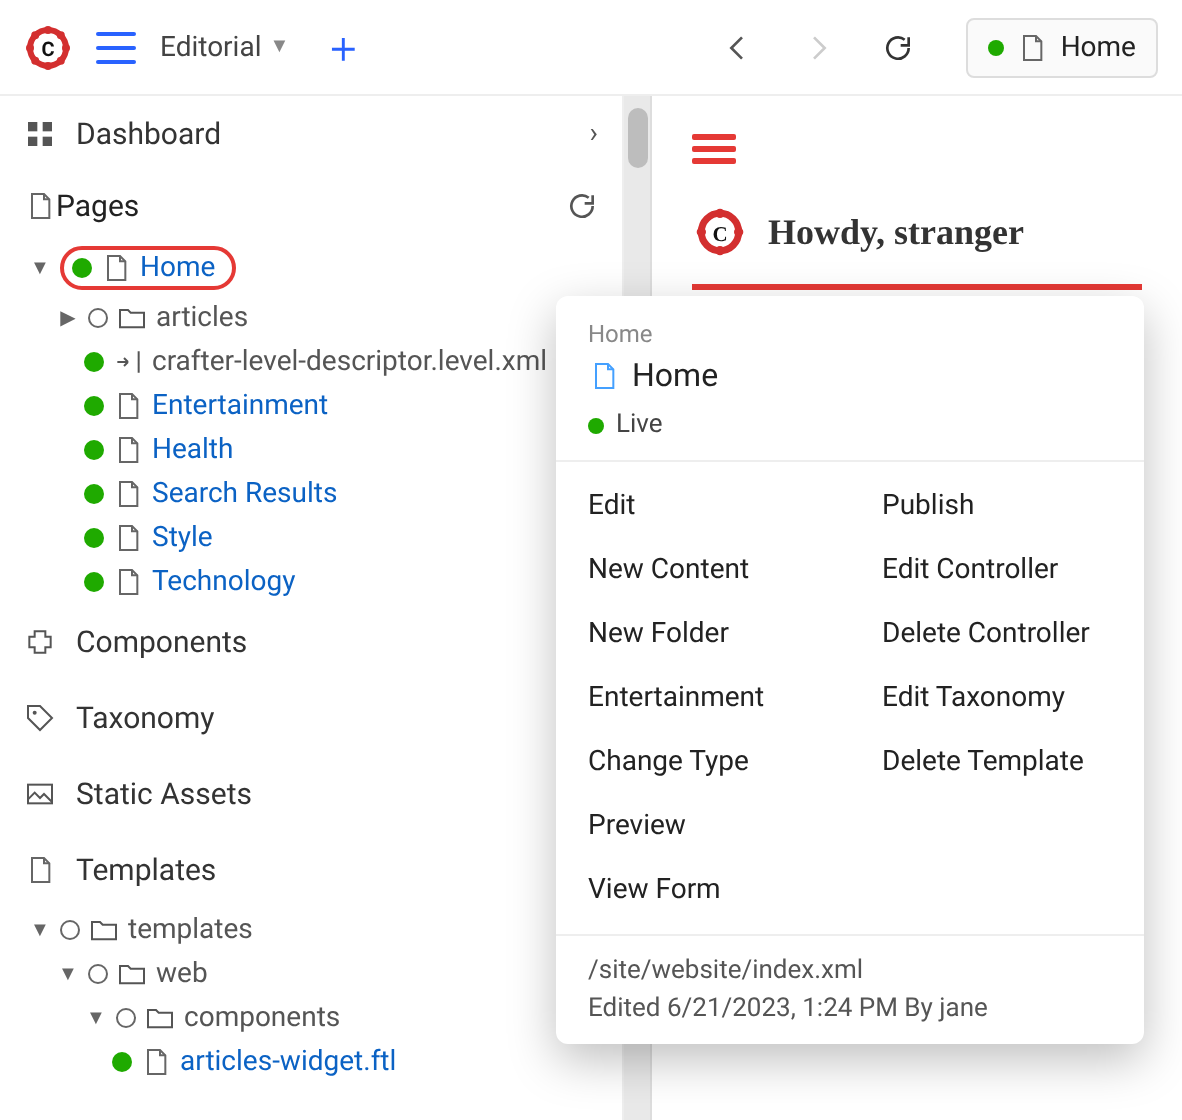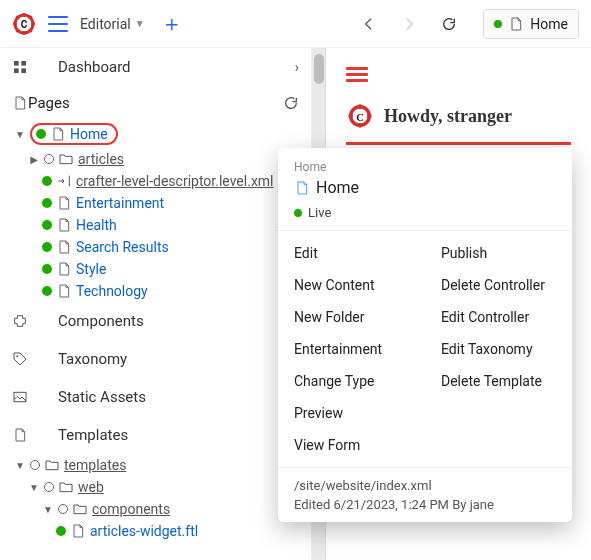--- a/index.html
+++ b/index.html
@@ -12,38 +12,38 @@
   .site-select { display:flex; align-items:center; gap:4px; cursor:pointer; color:#444;text-align:right; }
   .plus { color:#2962ff; font-size:22px; font-weight:400; cursor:pointer; padding:0 4px; }
   .topbar-spacer { flex:1; }
   .navbtn { width:28px; height:28px; display:flex; align-items:center; justify-content:center; color:#555; cursor:pointer; }
   .navbtn.disabled { color:#bbb; cursor:default; }
   .tab { display:flex; align-items:center; gap:6px; padding:6px 10px; border:1px solid #ddd; border-radius:4px; background:#fafafa; margin-left:8px; }
   .dot-live { width:8px; height:8px; border-radius:50%; background:#1faa00; display:inline-block; }
   .body { display:flex; height:calc(100% - 48px); }
   .sidebar { width:312px; border-right:1px solid #eee; overflow-y:auto; position:relative; }
   .panel-row { display:flex; align-items:center; padding:10px 12px; gap:10px; cursor:pointer; color:#333; }
-  .panel-row .label { flex:1; font-size:15px;margin-left:20px; }
+  .panel-row .label { flex:1; font-size:15px; }
   .panel-row .chev { color:#555; }
   .tree { font-size:14px; }
   .tree-row { display:flex; align-items:center; padding:3px 6px 3px 0; gap:4px; white-space:nowrap; overflow:hidden; text-overflow:ellipsis; }
   .tree-row .twist { width:12px; color:#666; text-align:center; cursor:pointer; font-size:10px;}
   .tree-row.link a { color:#0b62c4; text-decoration:none; }
   .ind { display:inline-block; }
   .ind0 { width:10px; } .ind1 { width:24px; } .ind2 { width:38px; } .ind3 { width:52px; }
   .circ { width:10px; height:10px; border:1.5px solid #666; border-radius:50%; display:inline-block; }
   .filldot { width:10px; height:10px; border-radius:50%; background:#1faa00; display:inline-block; }
   .pill-hl { border:2px solid #e53935; border-radius:12px; padding:0 8px 0 4px; display:inline-flex; align-items:center; gap:4px; height:22px; }
   .pages-head { display:flex; align-items:center; padding:8px 12px; }
   .pages-head .label { flex:1; font-size:15px; }
   .refresh { color:#555; cursor:pointer; }
   .icon { width:16px; height:16px; flex-shrink:0; }
   .icon.page { fill:none; stroke:#666; stroke-width:1.5; }
   .icon.folder { fill:none; stroke:#555; stroke-width:1.5; }
-  .muted { color:#555;text-decoration:underline; }
+  .muted { color:#555; }
   .preview { position:relative; flex:1; overflow:hidden; }
   .scrollgutter { width:14px; background:#e9e9e9; border-right:1px solid #ddd; height:100%; position:absolute; left:0; top:0; }
   .scrollthumb { position:absolute; left:2px; top:6px; width:10px; height:30px; background:#bdbdbd; border-radius:5px; }
   .prev-inner { margin-left:14px; padding:16px 20px; }
   .prev-ham span { display:block; width:22px; height:3px; background:#e53935; margin:3px 0; border-radius:1px; }
   .howdy { display:flex; align-items:center; gap:10px; margin-top:20px; font-family: Georgia, serif; font-weight:bold; font-size:18px; color:#333; }
   .redline { height:3px; background:#e53935; margin-top:12px; }
   .prevtext h1 { font-family: Georgia, serif; font-size:34px; margin:28px 0 8px; letter-spacing:-0.5px; }
   .prevtext h2 { font-family: Georgia, serif; font-size:22px; margin:6px 0 14px; }
   .prevtext p { color:#666; line-height:1.5; font-size:14px; }
@@ -346,22 +346,22 @@
       <div class="ctx-item"><span>Edit</span></div>
       <div class="ctx-item"><span>New Content</span></div>
       <div class="ctx-item"><span>New Folder</span></div>
       <div class="ctx-item"><span>Entertainment</span></div>
       <div class="ctx-item"><span>Change Type</span></div>
       <div class="ctx-item"><span>Preview</span></div>
       <div class="ctx-item"><span>View Form</span></div>
     </div>
     <div class="ctx-col">
       <div class="ctx-item"><span>Publish</span></div>
+      <div class="ctx-item"><span>Edit Controller</span></div>
       <div class="ctx-item"><span>Delete Controller</span></div>
-      <div class="ctx-item"><span>Edit Controller</span></div>
       <div class="ctx-item"><span>Edit Taxonomy</span></div>
       <div class="ctx-item"><span>Delete Template</span></div>
     </div>
   </div>
   <div class="ctx-foot">
     <div class="path">/site/website/index.xml</div>
     <div>Edited 6/21/2023, 1:24 PM By jane</div>
   </div>
 </div>
 

